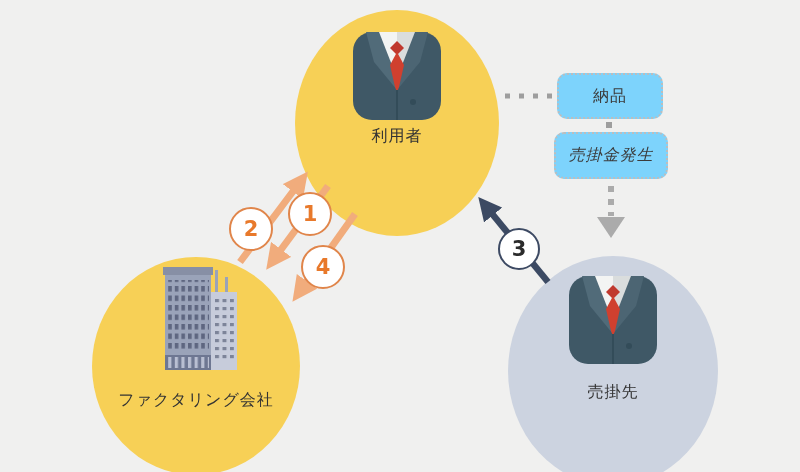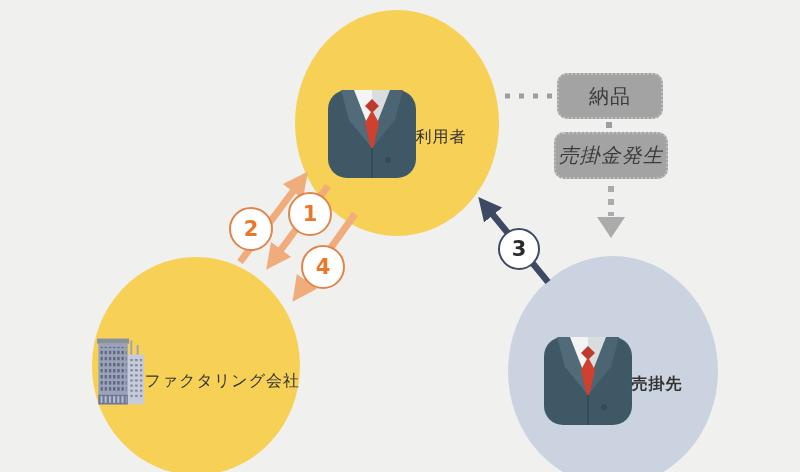--- a/index.html
+++ b/index.html
@@ -11,23 +11,22 @@
     position: relative;
     width: 800px;
     height: 472px;
     background: #f0f0ef;
     overflow: hidden;
   }
   .node {
     position: absolute;
     border-radius: 50%;
     display: flex;
-    flex-direction: row;
+    flex-direction: column;
     align-items: center;
-    justify-content: center;
   }
   .node-label {
     color: #333333;
     font-size: 16px;
     letter-spacing: 1px;
     white-space: nowrap;
   }
   .connector-layer {
     position: absolute;
     left: 0; top: 0;
@@ -42,29 +41,29 @@
     align-items: center;
     justify-content: center;
     font-weight: bold;
     font-size: 21px;
     box-sizing: border-box;
   }
   .badge-orange { border: 2px solid #e0854a; color: #e8792b; width: 44px; height: 44px; }
   .badge-navy   { border: 2px solid #3d4a63; color: #2b2b2b; width: 42px; height: 42px; }
   .note-box {
     position: absolute;
-    background: #a3a3a3;
+    background: #7dd3fc;
     border: 2px dotted #bdbdbd;
     border-radius: 10px;
     box-sizing: border-box;
     display: flex;
     align-items: center;
     justify-content: center;
     color: #3b3b3b;
-    font-size: 20px;
+    font-size: 16px;
     letter-spacing: 1px;
     white-space: nowrap;
   }
 </style>
 </head>
 <body>
 
 <div class="stage">
 
   <div class="node" style="left:295px; top:10px; width:204px; height:204px; background:#f7d056; padding-top:22px;">
@@ -113,21 +112,21 @@
       <rect x="0" y="0" width="88" height="88" rx="19" fill="#3f5866"></rect>
       <polygon points="23,0 44,0 44,57" fill="#f3f4f3"></polygon>
       <polygon points="44,0 65,0 44,57" fill="#dadddd"></polygon>
       <polygon points="13,0 26,0 44,46 44,58 21,30" fill="#516b79"></polygon>
       <polygon points="75,0 62,0 44,46 44,58 67,30" fill="#4c6573"></polygon>
       <polygon points="44,9 51,16 44,23 37,16" fill="#c0392e"></polygon>
       <polygon points="44,20 51,33 46,55 44,60 42,55 37,33" fill="#d0402f"></polygon>
       <rect x="43" y="58" width="2" height="30" fill="#334c59"></rect>
       <circle cx="60" cy="70" r="3" fill="#334c59"></circle>
     </svg>
-    <div class="node-label" style="margin-top:6px;font-weight:bold;">売掛先</div>
+    <div class="node-label" style="margin-top:18px;">売掛先</div>
   </div>
 
   <svg class="connector-layer">
     <defs>
       <marker id="ah-orange" markerWidth="3.6" markerHeight="3.6" refX="1.0" refY="1.8" orient="auto">
         <path d="M0,0 L3.6,1.8 L0,3.6 Z" fill="#f1ac7c"></path>
       </marker>
       <marker id="ah-navy" markerWidth="3.6" markerHeight="3.6" refX="1.0" refY="1.8" orient="auto">
         <path d="M0,0 L3.6,1.8 L0,3.6 Z" fill="#3c4a63"></path>
       </marker>

